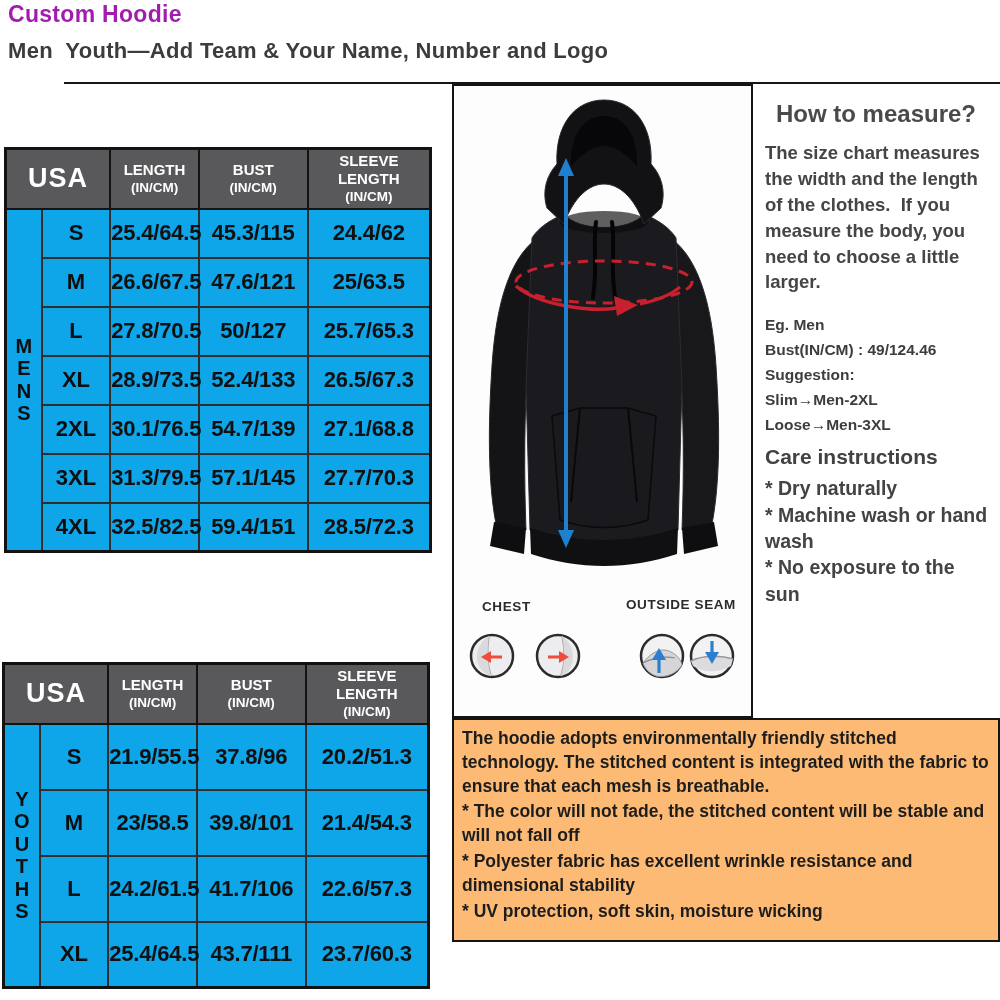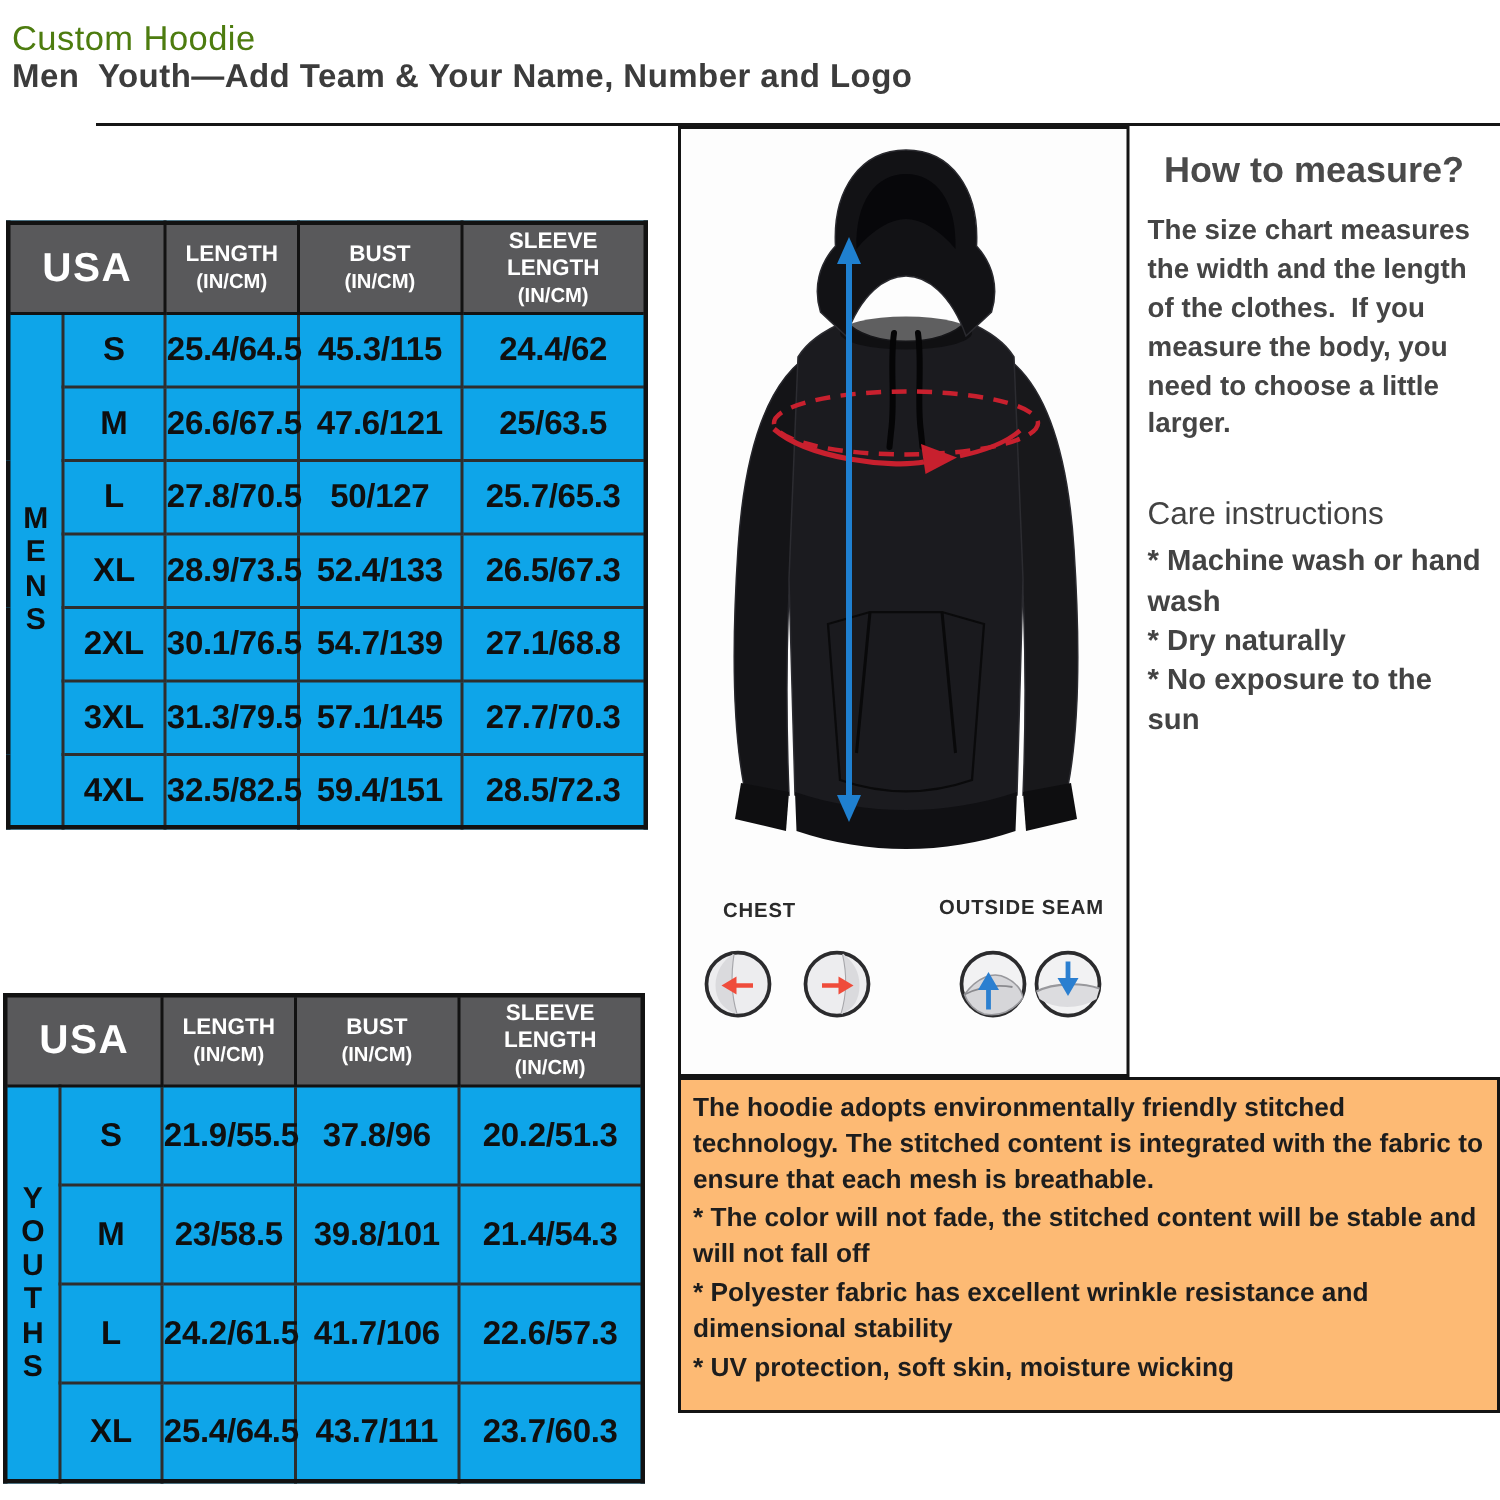--- a/index.html
+++ b/index.html
@@ -1,20 +1,20 @@
 <!DOCTYPE html>
 <html><head>
 <meta charset="utf-8">
 <style>
   html,body{margin:0;padding:0;background:#fff;}
   .page{position:relative;width:1000px;height:1000px;background:#ffffff;overflow:hidden;
         font-family:"Liberation Sans", sans-serif;color:#222;}
 
   
-  .title{position:absolute;left:8px;top:12px;font-size:23px;font-weight:normal;color:#4d7c0f;letter-spacing:.3px;}
+  .title{position:absolute;left:8px;top:1px;font-size:23px;font-weight:bold;color:#a21caf;letter-spacing:.3px;}
   .subtitle{position:absolute;left:8px;top:38px;font-size:22px;font-weight:bold;color:#3c3c3c;white-space:pre-wrap;letter-spacing:.3px;}
   .top-rule{position:absolute;left:64px;top:82px;width:936px;height:2px;background:#161616;}
 
   
   .size-table{position:absolute;border-collapse:collapse;table-layout:fixed;background:#0ea5e9;border:3px solid #121212;}
   .size-table th,.size-table td{border:2px solid #2e2e2e;padding:0;}
   .size-table thead th{background:#59595b;color:#ffffff;border-color:#121212;}
   .size-table thead tr{height:60px;}
   .mens tbody tr{height:49px;}
   .youths tbody tr{height:66px;}
@@ -34,21 +34,21 @@
   .measure-label{position:absolute;font-size:13.5px;font-weight:bold;color:#2b2b2b;letter-spacing:.6px;}
   .chest-label{left:28px;top:513px;}
   .seam-label{left:172px;top:511px;}
   .seam-icon{position:absolute;width:48px;height:48px;}
 
   
   .right-panel{position:absolute;left:756px;top:86px;width:240px;}
   .howto-h{margin:14px 0 0 0;text-align:center;font-size:24px;font-weight:bold;color:#4a4a4a;}
   .howto-body{margin:12px 4px 0 9px;font-size:18.5px;line-height:1.4;font-weight:bold;color:#454545;white-space:pre-wrap;}
   .eg-block{margin:18px 0 0 9px;font-size:15.5px;line-height:1.6;font-weight:bold;color:#3d3d3d;}
-  .care-h{margin:36px 0 0 9px;font-size:21px;font-weight:normal;color:#424242;}
+  .care-h{margin:8px 0 0 9px;font-size:21px;font-weight:bold;color:#424242;}
   .care-list{margin:6px 2px 0 9px;padding:0;list-style:none;font-size:19.5px;line-height:1.35;font-weight:bold;color:#434343;}
 
   
   .bottom-box{position:absolute;left:452px;top:718px;width:548px;height:224px;
               border:2px solid #141414;box-sizing:border-box;padding:5px 8px;background:#fdba74;}
   .bottom-box p{margin:2px 0;font-size:17.5px;line-height:1.36;font-weight:bold;color:#1d1d1d;}
 </style>
 </head>
 <body>
 
@@ -259,24 +259,31 @@
       <path d="M3,29 C15,23 33,23 45,27 L43,34 C32,41 15,41 5,34 Z" fill="#dcdcdf"></path>
       <path d="M3,29 C15,23 33,23 45,27" stroke="#98989c" stroke-width="1.4" fill="none"></path>
       <line x1="24" y1="9" x2="24" y2="22" stroke="#2b7fd0" stroke-width="3.2"></line>
       <polygon points="24,32 17,20 31,20" fill="#2b7fd0"></polygon>
     </svg>
   </div>
 
   <div class="right-panel">
     <h2 class="howto-h">How to measure?</h2>
     <div class="howto-body">The size chart measures the width and the length of the clothes.  If you measure the body, you need to choose a little larger.</div>
+    <div class="eg-block">
+      <div>Eg. Men</div>
+      <div>Bust(IN/CM) : 49/124.46</div>
+      <div>Suggestion:</div>
+      <div>Slim→Men-2XL</div>
+      <div>Loose→Men-3XL</div>
+    </div>
     <h3 class="care-h">Care instructions</h3>
     <ul class="care-list">
+      <li>* Dry naturally</li>
       <li>* Machine wash or hand wash</li>
-      <li>* Dry naturally</li>
       <li>* No exposure to the sun</li>
     </ul>
   </div>
 
   <div class="bottom-box">
     <p>The hoodie adopts environmentally friendly stitched technology. The stitched content is integrated with the fabric to ensure that each mesh is breathable.</p>
     <p>* The color will not fade, the stitched content will be stable and will not fall off</p>
     <p>* Polyester fabric has excellent wrinkle resistance and dimensional stability</p>
     <p>* UV protection, soft skin, moisture wicking</p>
   </div>

